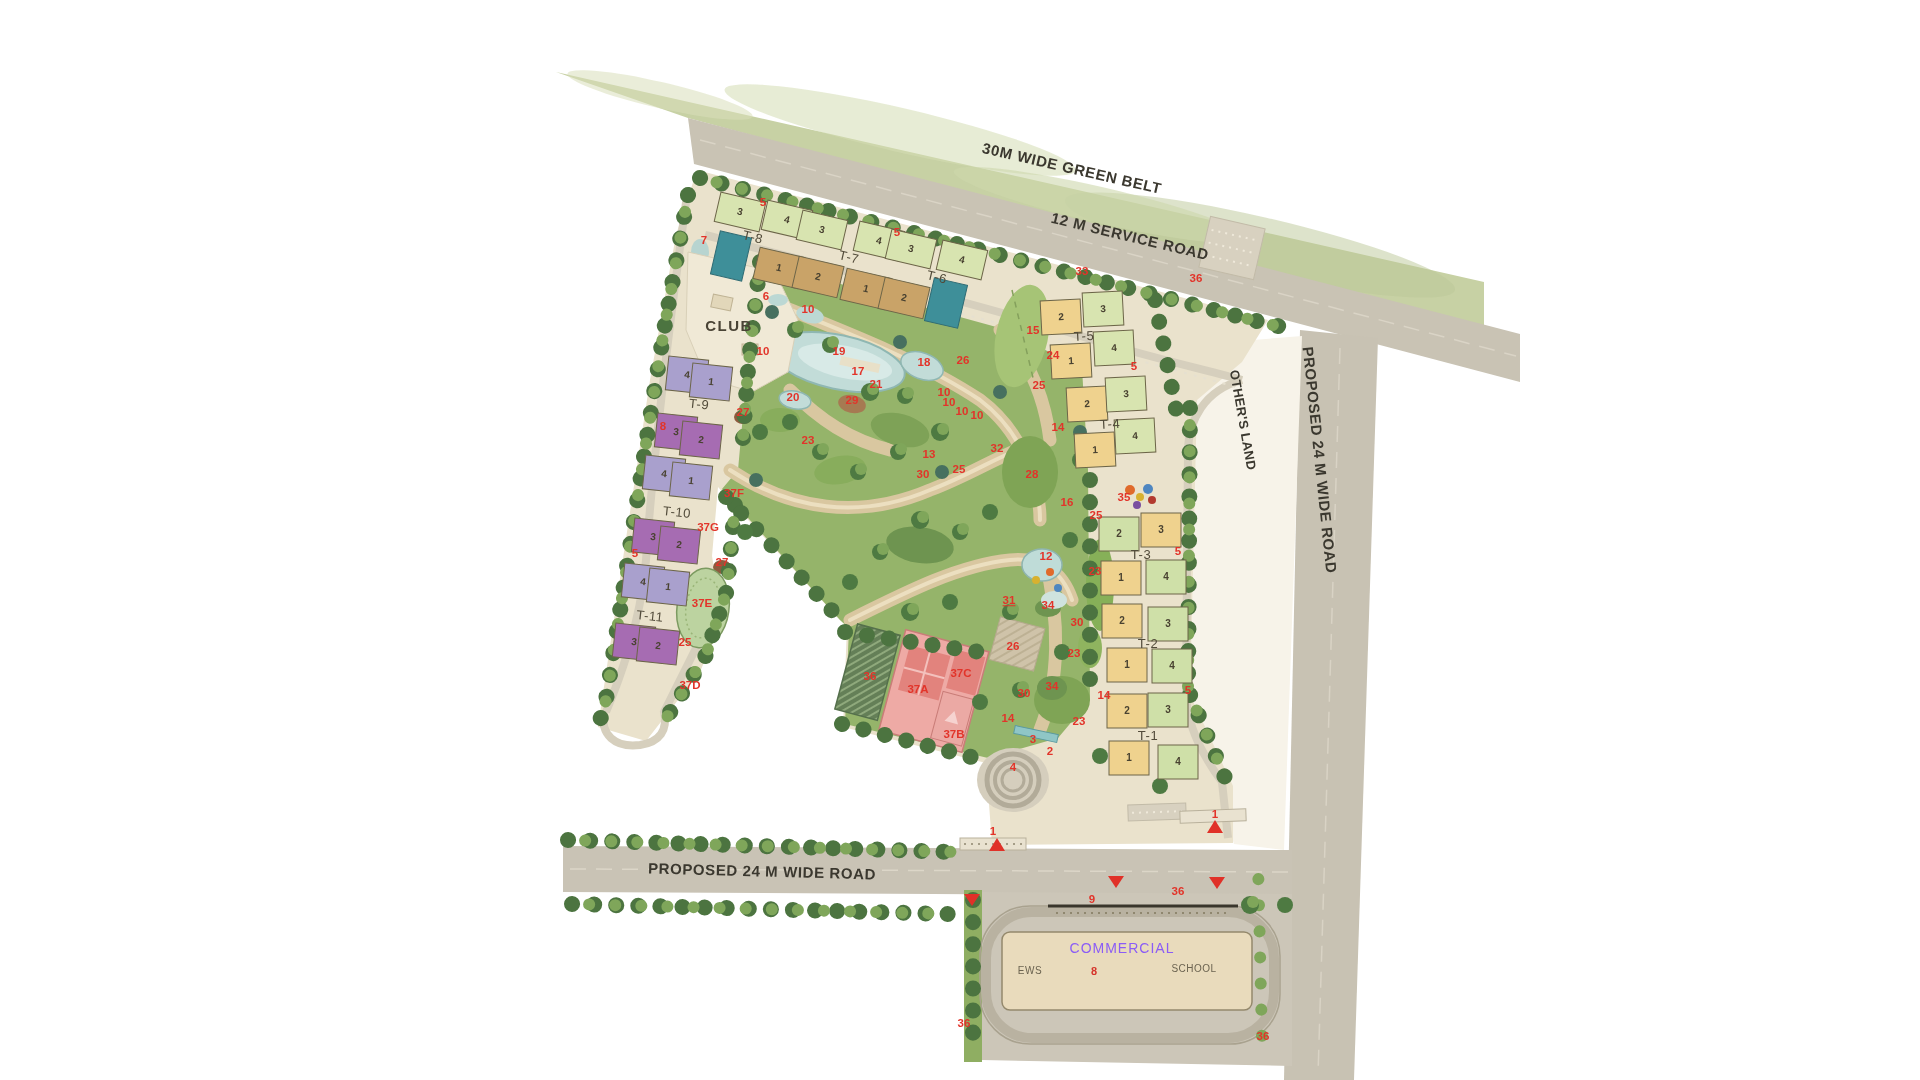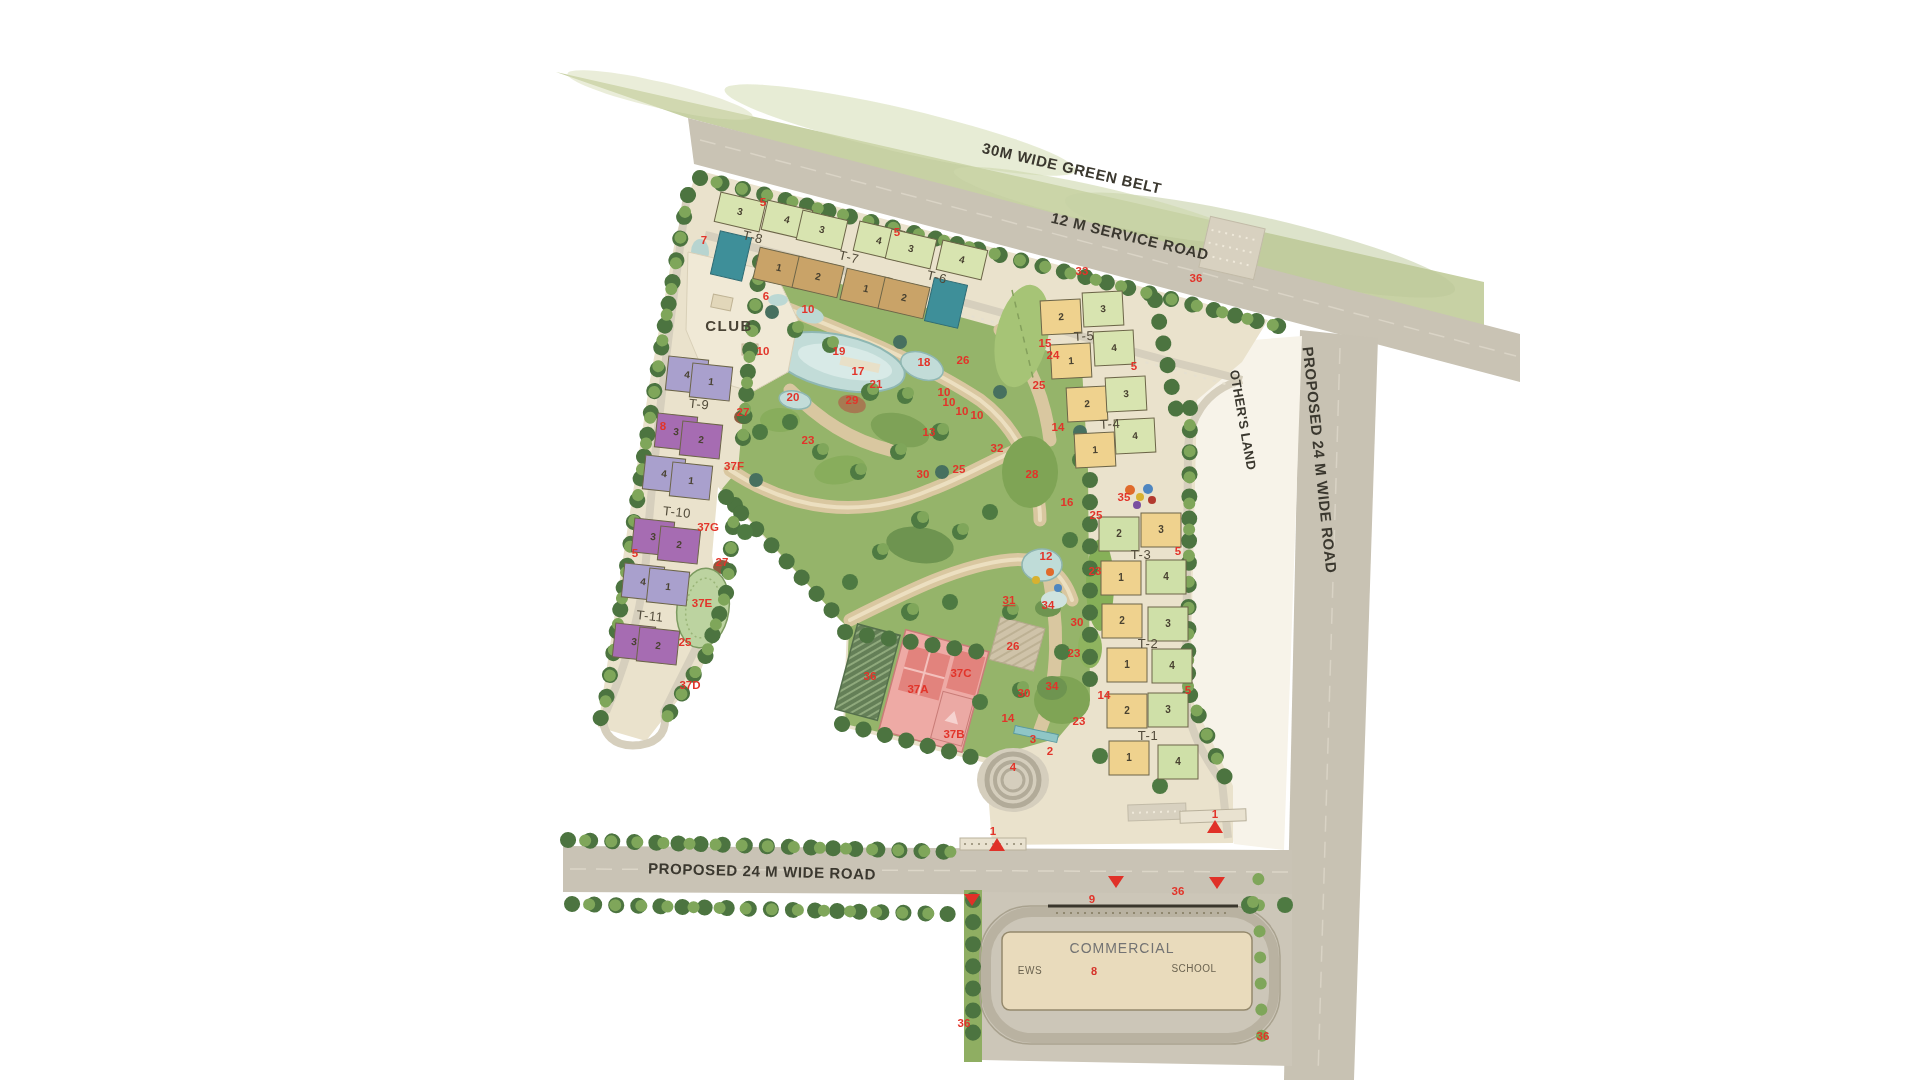--- a/index.html
+++ b/index.html
@@ -5,21 +5,21 @@
   html,body{margin:0;padding:0;background:#ffffff;width:1920px;height:1080px;overflow:hidden;}
   .map{position:relative;width:1920px;height:1080px;background:#ffffff;font-family:"Liberation Sans",sans-serif;}
   .map svg{position:absolute;left:0;top:0;}
   .lbl{position:absolute;transform:translate(-50%,-50%);white-space:nowrap;line-height:1;pointer-events:none;}
   .road-labels{font-weight:bold;font-size:15px;color:#3b382f;letter-spacing:.6px;}
   .road-labels.land{font-size:13px;letter-spacing:.4px;}
   .tower-labels{font-size:13px;color:#524b3a;letter-spacing:.5px;}
   .wing-numbers{font-weight:bold;font-size:10px;color:#494231;}
   .amenity-markers{font-weight:bold;font-size:11.5px;color:#e2342a;}
   .area-labels.club{font-weight:bold;font-size:15px;color:#494335;letter-spacing:1.5px;}
-  .area-labels.comm{font-size:14px;color:#737373;letter-spacing:1px;}
+  .area-labels.comm{font-size:14px;color:#8b5cf6;letter-spacing:1px;}
   .area-labels.comm-sub{font-size:10px;color:#6b6350;letter-spacing:.5px;}
   .area-labels.comm-red{font-size:11px;color:#d6352b;font-weight:bold;}
 </style>
 </head>
 <body>
 
 <div class="map">
 <svg viewBox="0 0 1920 1080" width="1920" height="1080">
   <defs>
     <pattern id="hatch" width="6" height="6" patternUnits="userSpaceOnUse" patternTransform="rotate(45)">
@@ -402,46 +402,46 @@
     <span class="lbl wing-numbers" style="left: 668px; top: 587px; transform: translate(-50%, -50%) rotate(6deg);">1</span>
     <span class="lbl wing-numbers" style="left: 634px; top: 642px; transform: translate(-50%, -50%) rotate(6deg);">3</span>
     <span class="lbl wing-numbers" style="left: 658px; top: 646px; transform: translate(-50%, -50%) rotate(6deg);">2</span>
     <span class="lbl amenity-markers" style="left: 763px; top: 203px; transform: translate(-50%, -50%);">5</span>
     <span class="lbl amenity-markers" style="left: 704px; top: 241px; transform: translate(-50%, -50%);">7</span>
     <span class="lbl amenity-markers" style="left: 897px; top: 233px; transform: translate(-50%, -50%);">5</span>
     <span class="lbl amenity-markers" style="left: 1082px; top: 272px; transform: translate(-50%, -50%); text-align: right;">33</span>
     <span class="lbl amenity-markers" style="left: 1196px; top: 279px; transform: translate(-50%, -50%);">36</span>
     <span class="lbl amenity-markers" style="left: 766px; top: 297px; transform: translate(-50%, -50%);">6</span>
     <span class="lbl amenity-markers" style="left: 808px; top: 310px; transform: translate(-50%, -50%);">10</span>
-    <span class="lbl amenity-markers" style="left: 1033px; top: 344px; transform: translate(-50%, -50%); margin-left: 12px;">15</span>
+    <span class="lbl amenity-markers" style="left: 1033px; top: 331px; transform: translate(-50%, -50%);">15</span>
     <span class="lbl amenity-markers" style="left: 763px; top: 352px; transform: translate(-50%, -50%);">10</span>
     <span class="lbl amenity-markers" style="left: 839px; top: 352px; transform: translate(-50%, -50%);">19</span>
     <span class="lbl amenity-markers" style="left: 963px; top: 361px; transform: translate(-50%, -50%);">26</span>
     <span class="lbl amenity-markers" style="left: 924px; top: 363px; transform: translate(-50%, -50%);">18</span>
     <span class="lbl amenity-markers" style="left: 1134px; top: 367px; transform: translate(-50%, -50%);">5</span>
     <span class="lbl amenity-markers" style="left: 858px; top: 372px; transform: translate(-50%, -50%);">17</span>
     <span class="lbl amenity-markers" style="left: 1053px; top: 356px; transform: translate(-50%, -50%);">24</span>
     <span class="lbl amenity-markers" style="left: 1039px; top: 386px; transform: translate(-50%, -50%);">25</span>
     <span class="lbl amenity-markers" style="left: 876px; top: 385px; transform: translate(-50%, -50%);">21</span>
     <span class="lbl amenity-markers" style="left: 793px; top: 398px; transform: translate(-50%, -50%);">20</span>
     <span class="lbl amenity-markers" style="left: 852px; top: 401px; transform: translate(-50%, -50%);">29</span>
     <span class="lbl amenity-markers" style="left: 944px; top: 393px; transform: translate(-50%, -50%);">10</span>
     <span class="lbl amenity-markers" style="left: 949px; top: 403px; transform: translate(-50%, -50%);">10</span>
     <span class="lbl amenity-markers" style="left: 962px; top: 412px; transform: translate(-50%, -50%);">10</span>
     <span class="lbl amenity-markers" style="left: 977px; top: 416px; transform: translate(-50%, -50%);">10</span>
     <span class="lbl amenity-markers" style="left: 663px; top: 427px; transform: translate(-50%, -50%);">8</span>
     <span class="lbl amenity-markers" style="left: 743px; top: 413px; transform: translate(-50%, -50%);">27</span>
     <span class="lbl amenity-markers" style="left: 1058px; top: 428px; transform: translate(-50%, -50%);">14</span>
-    <span class="lbl amenity-markers" style="left: 929px; top: 433px; transform: translate(-50%, -50%);">13</span>
+    <span class="lbl amenity-markers" style="left: 929px; top: 455px; transform: translate(-50%, -50%);">13</span>
     <span class="lbl amenity-markers" style="left: 808px; top: 441px; transform: translate(-50%, -50%);">23</span>
     <span class="lbl amenity-markers" style="left: 997px; top: 449px; transform: translate(-50%, -50%);">32</span>
     <span class="lbl amenity-markers" style="left: 923px; top: 475px; transform: translate(-50%, -50%);">30</span>
     <span class="lbl amenity-markers" style="left: 959px; top: 470px; transform: translate(-50%, -50%);">25</span>
     <span class="lbl amenity-markers" style="left: 1032px; top: 475px; transform: translate(-50%, -50%);">28</span>
-    <span class="lbl amenity-markers" style="left: 734px; top: 467px; transform: translate(-50%, -50%); text-align: right;">37F</span>
+    <span class="lbl amenity-markers" style="left: 734px; top: 494px; transform: translate(-50%, -50%); text-align: right;">37F</span>
     <span class="lbl amenity-markers" style="left: 1067px; top: 503px; transform: translate(-50%, -50%);">16</span>
     <span class="lbl amenity-markers" style="left: 1124px; top: 498px; transform: translate(-50%, -50%);">35</span>
     <span class="lbl amenity-markers" style="left: 1096px; top: 516px; transform: translate(-50%, -50%);">25</span>
     <span class="lbl amenity-markers" style="left: 708px; top: 528px; transform: translate(-50%, -50%);">37G</span>
     <span class="lbl amenity-markers" style="left: 1095px; top: 572px; transform: translate(-50%, -50%);">23</span>
     <span class="lbl amenity-markers" style="left: 1046px; top: 557px; transform: translate(-50%, -50%);">12</span>
     <span class="lbl amenity-markers" style="left: 1009px; top: 601px; transform: translate(-50%, -50%); text-decoration: underline;">31</span>
     <span class="lbl amenity-markers" style="left: 1178px; top: 552px; transform: translate(-50%, -50%);">5</span>
     <span class="lbl amenity-markers" style="left: 722px; top: 563px; transform: translate(-50%, -50%);">27</span>
     <span class="lbl amenity-markers" style="left: 635px; top: 554px; transform: translate(-50%, -50%);">5</span>

